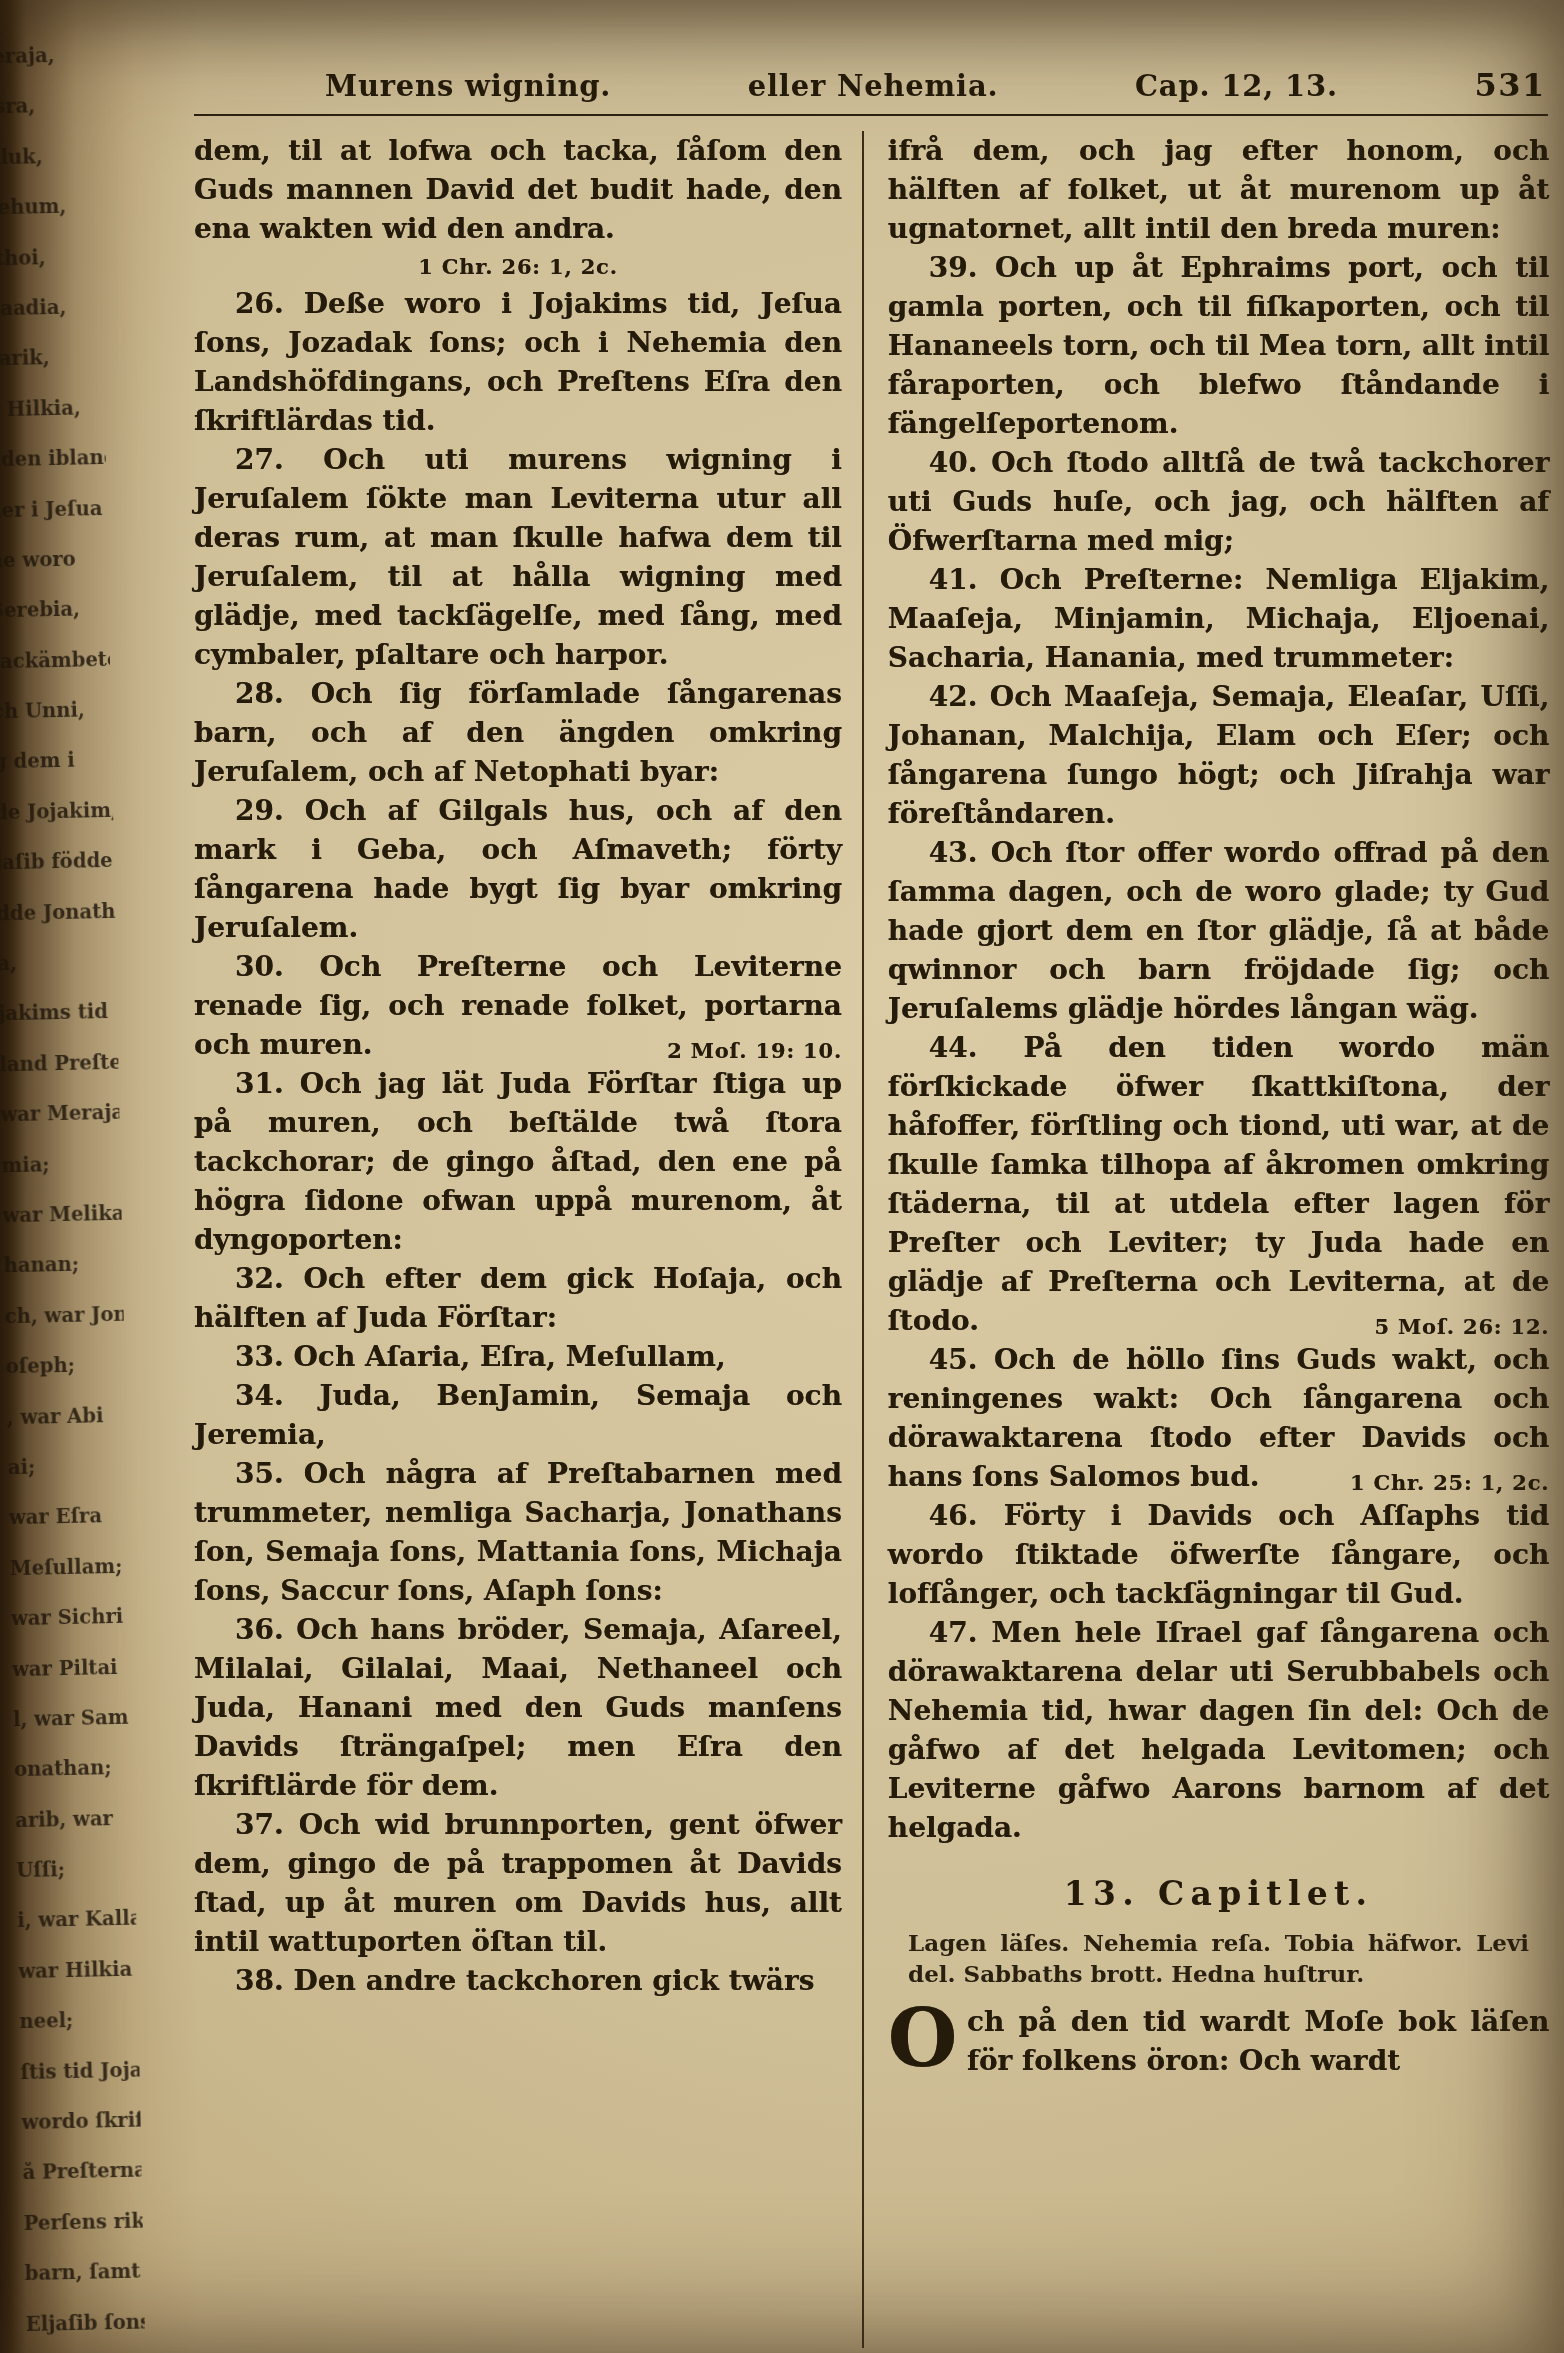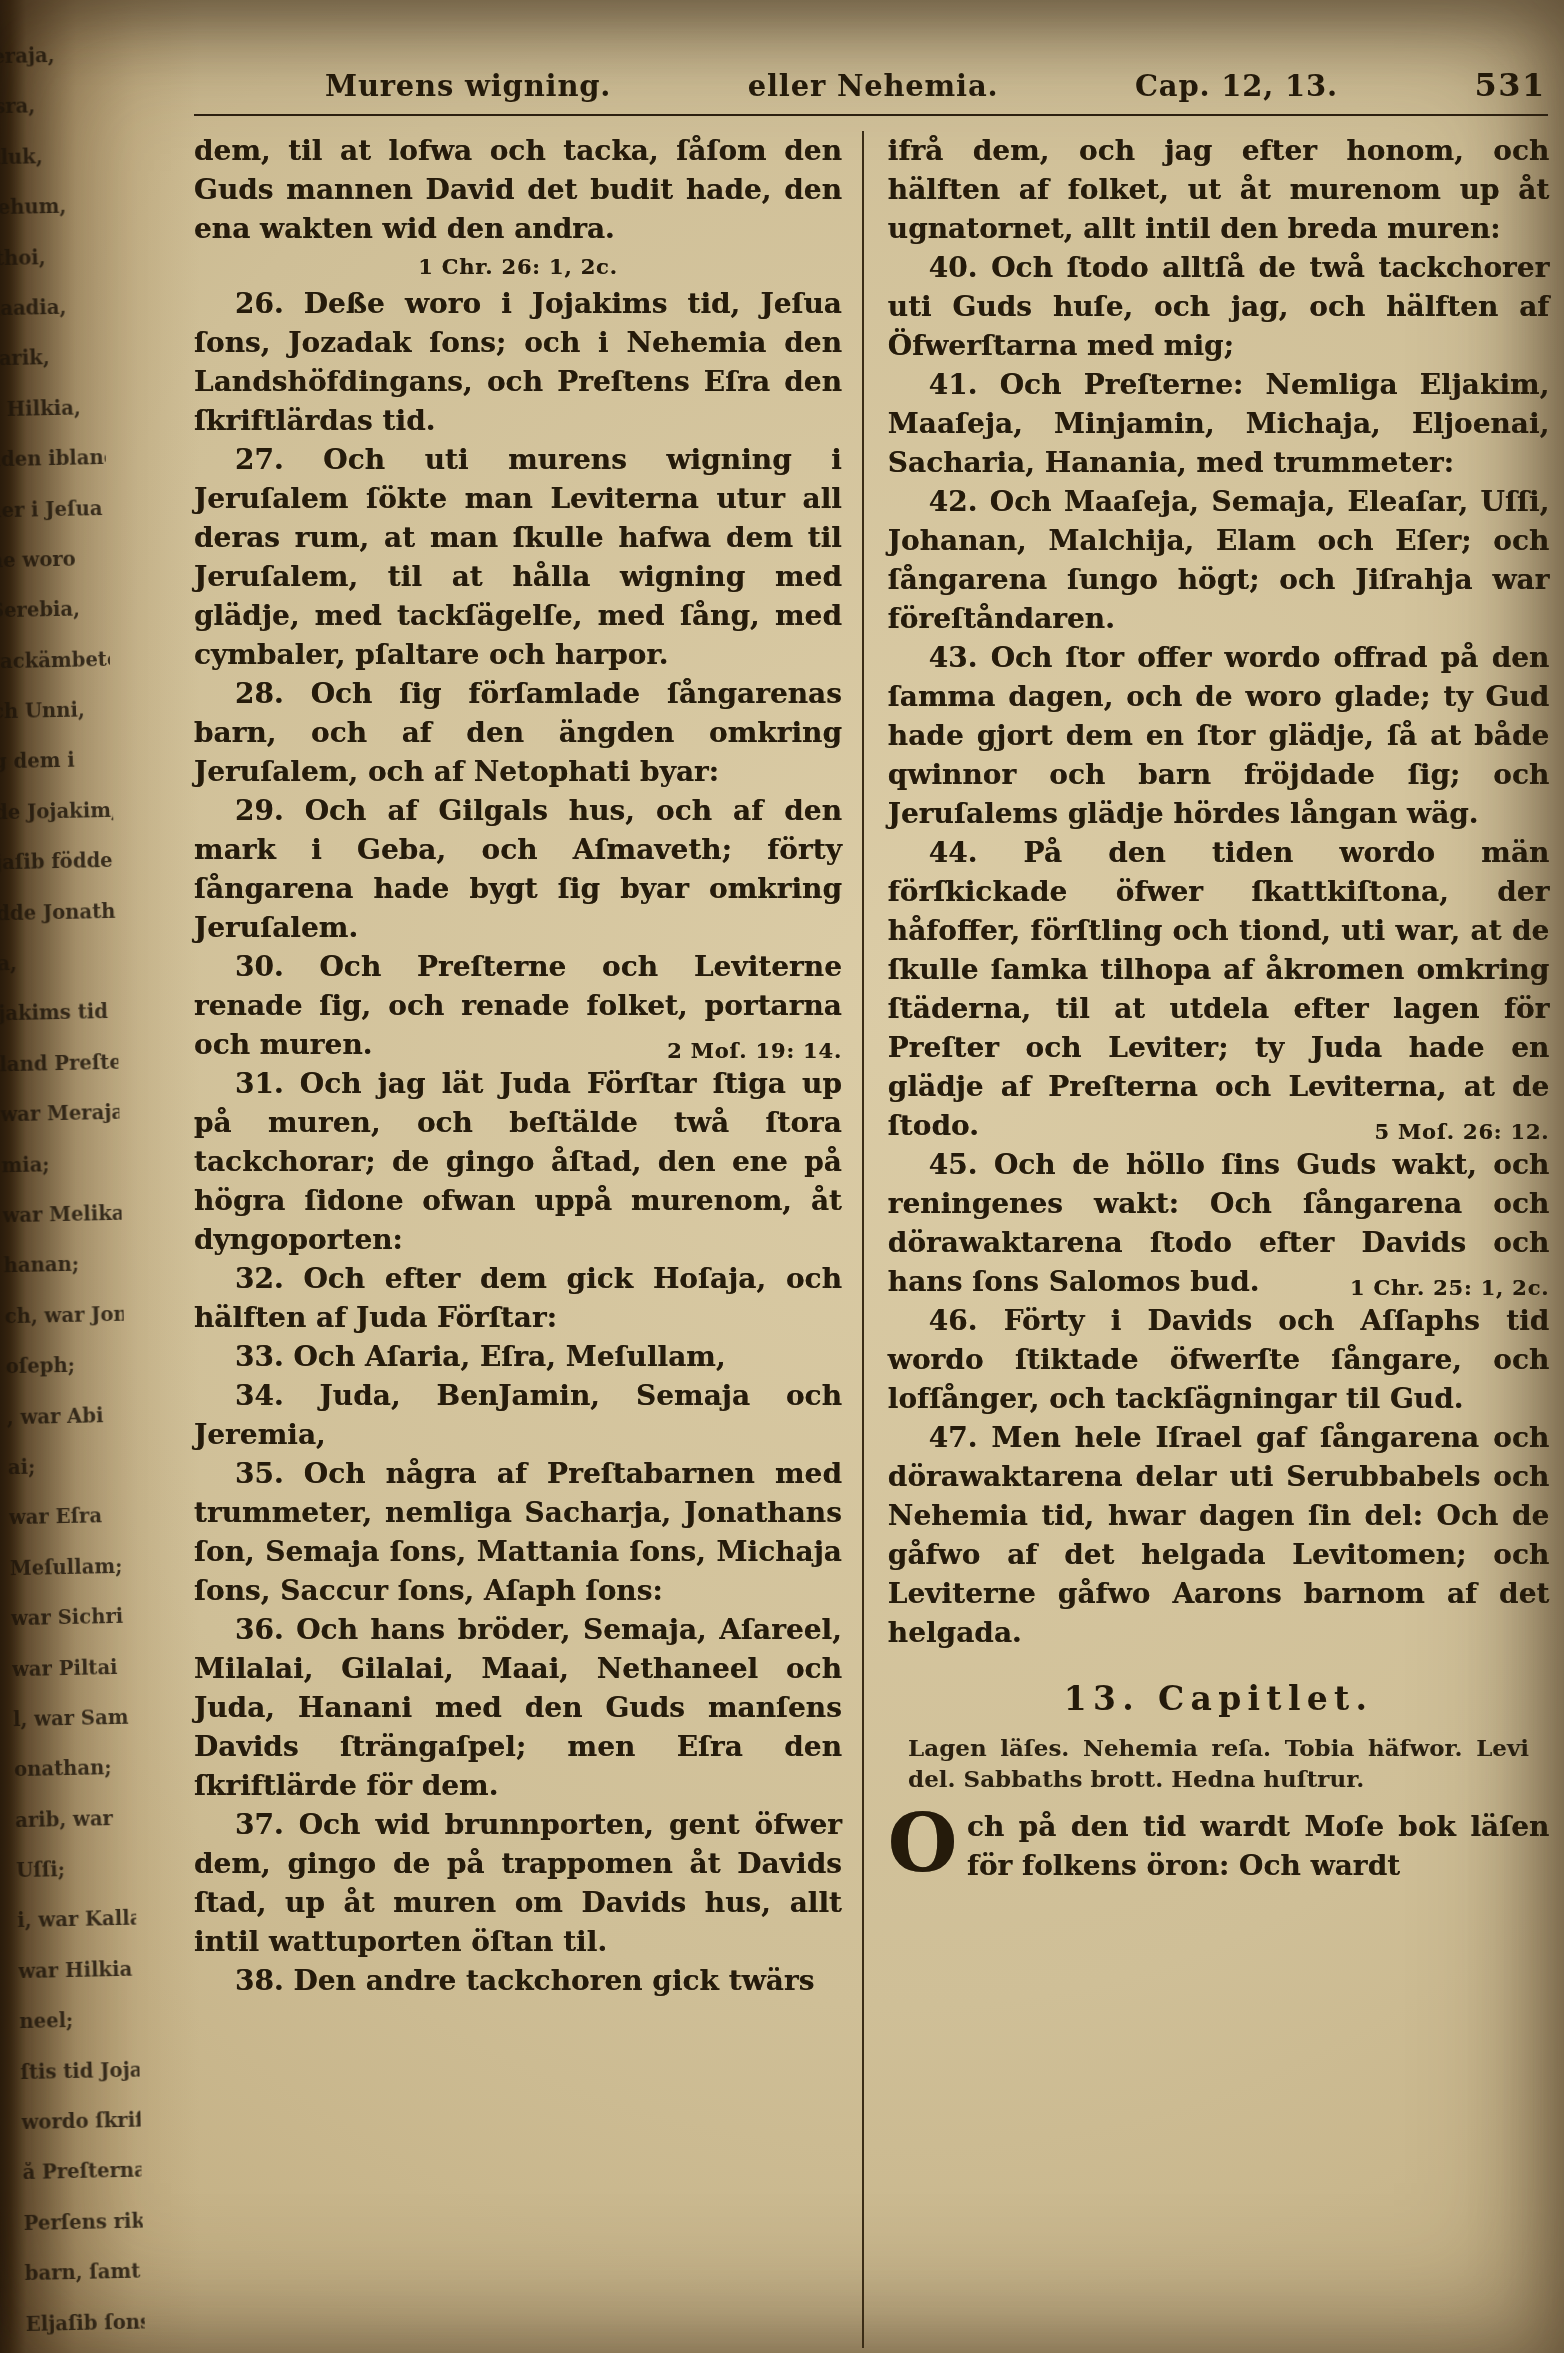--- a/index.html
+++ b/index.html
@@ -138,32 +138,33 @@
   </div>
   <div class="header-rule"></div>
 
   <div class="text-area">
     <div class="col col-left" id="col-left">
         <p class="verse noindent">dem, til at lofwa och tacka, ſåſom den Guds mannen David det budit hade, den ena wakten wid den andra.<span class="refline"><span class="ref center">1 Chr. 26: 1, 2c.</span></span></p>
         <p class="verse">26. Deße woro i Jojakims tid, Jeſua ſons, Jozadak ſons; och i Nehemia den Landshöfdingans, och Preſtens Eſra den ſkriftlärdas tid.</p>
         <p class="verse">27. Och uti murens wigning i Jeruſalem ſökte man Leviterna utur all deras rum, at man ſkulle hafwa dem til Jeruſalem, til at hålla wigning med glädje, med tackſägelſe, med ſång, med cymbaler, pſaltare och harpor.</p>
         <p class="verse">28. Och ſig förſamlade ſångarenas barn, och af den ängden omkring Jeruſalem, och af Netophati byar:</p>
         <p class="verse">29. Och af Gilgals hus, och af den mark i Geba, och Aſmaveth; förty ſångarena hade bygt ſig byar omkring Jeruſalem.</p>
-        <p class="verse">30. Och Preſterne och Leviterne renade ſig, och renade folket, portarna och muren.<span class="ref inline">2 Moſ. 19: 14.</span></p>
+        <p class="verse">30. Och Preſterne och Leviterne renade ſig, och renade folket, portarna och muren.<span class="ref inline">2 Moſ. 19: 10.</span></p>
         <p class="verse">31. Och jag lät Juda Förſtar ſtiga up på muren, och beſtälde twå ſtora tackchorar; de gingo åſtad, den ene på högra ſidone ofwan uppå murenom, åt dyngoporten:</p>
         <p class="verse">32. Och efter dem gick Hoſaja, och hälften af Juda Förſtar:</p>
         <p class="verse">33. Och Aſaria, Eſra, Meſullam,</p>
         <p class="verse">34. Juda, BenJamin, Semaja och Jeremia,</p>
         <p class="verse">35. Och några af Preſtabarnen med trummeter, nemliga Sacharja, Jonathans ſon, Semaja ſons, Mattania ſons, Michaja ſons, Saccur ſons, Aſaph ſons:</p>
         <p class="verse">36. Och hans bröder, Semaja, Aſareel, Milalai, Gilalai, Maai, Nethaneel och Juda, Hanani med den Guds manſens Davids ſträngaſpel; men Eſra den ſkriftlärde för dem.</p>
         <p class="verse">37. Och wid brunnporten, gent öfwer dem, gingo de på trappomen åt Davids ſtad, up åt muren om Davids hus, allt intil wattuporten öſtan til.</p>
         <p class="verse">38. Den andre tackchoren gick twärs</p>
       </div>
     <div class="col col-right" id="col-right">
         <p class="verse noindent">ifrå dem, och jag efter honom, och hälften af folket, ut åt murenom up åt ugnatornet, allt intil den breda muren:</p>
+        <p class="verse">39. Och up åt Ephraims port, och til gamla porten, och til fiſkaporten, och til Hananeels torn, och til Mea torn, allt intil fåraporten, och blefwo ſtåndande i fängelſeportenom.</p>
         <p class="verse">40. Och ſtodo alltſå de twå tackchorer uti Guds huſe, och jag, och hälften af Öfwerſtarna med mig;</p>
         <p class="verse">41. Och Preſterne: Nemliga Eljakim, Maaſeja, Minjamin, Michaja, Eljoenai, Sacharia, Hanania, med trummeter:</p>
         <p class="verse">42. Och Maaſeja, Semaja, Eleaſar, Uſſi, Johanan, Malchija, Elam och Eſer; och ſångarena ſungo högt; och Jiſrahja war föreſtåndaren.</p>
         <p class="verse">43. Och ſtor offer wordo offrad på den ſamma dagen, och de woro glade; ty Gud hade gjort dem en ſtor glädje, ſå at både qwinnor och barn fröjdade ſig; och Jeruſalems glädje hördes långan wäg.</p>
         <p class="verse">44. På den tiden wordo män förſkickade öfwer ſkattkiſtona, der håfoffer, förſtling och tiond, uti war, at de ſkulle ſamka tilhopa af åkromen omkring ſtäderna, til at utdela efter lagen för Preſter och Leviter; ty Juda hade en glädje af Preſterna och Leviterna, at de ſtodo.<span class="ref inline">5 Moſ. 26: 12.</span></p>
         <p class="verse">45. Och de höllo ſins Guds wakt, och reningenes wakt: Och ſångarena och dörawaktarena ſtodo efter Davids och hans ſons Salomos bud.<span class="ref inline">1 Chr. 25: 1, 2c.</span></p>
         <p class="verse">46. Förty i Davids och Aſſaphs tid wordo ſtiktade öfwerſte ſångare, och lofſånger, och tackſägningar til Gud.</p>
         <p class="verse">47. Men hele Iſrael gaf ſångarena och dörawaktarena delar uti Serubbabels och Nehemia tid, hwar dagen ſin del: Och de gåfwo af det helgada Levitomen; och Leviterne gåfwo Aarons barnom af det helgada.</p>
         <h2 class="chapter-heading">13. Capitlet.</h2>
         <p class="summary">Lagen läſes. Nehemia reſa. Tobia häfwor. Levi del. Sabbaths brott. Hedna huſtrur.</p>

